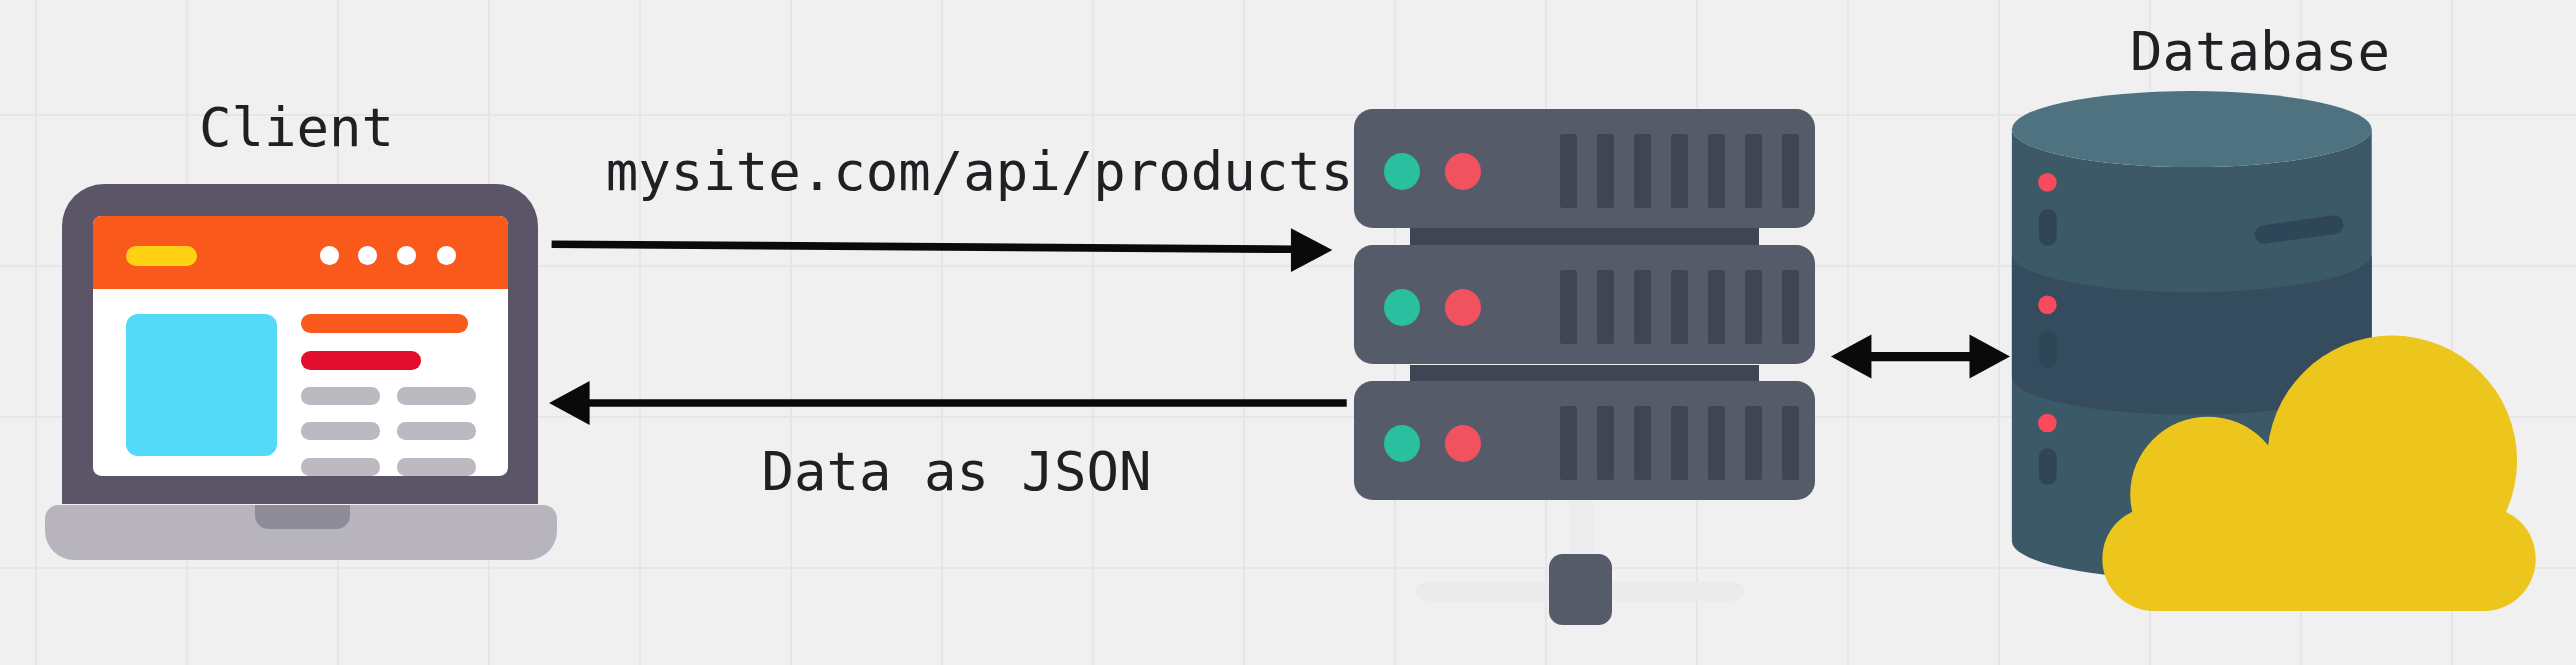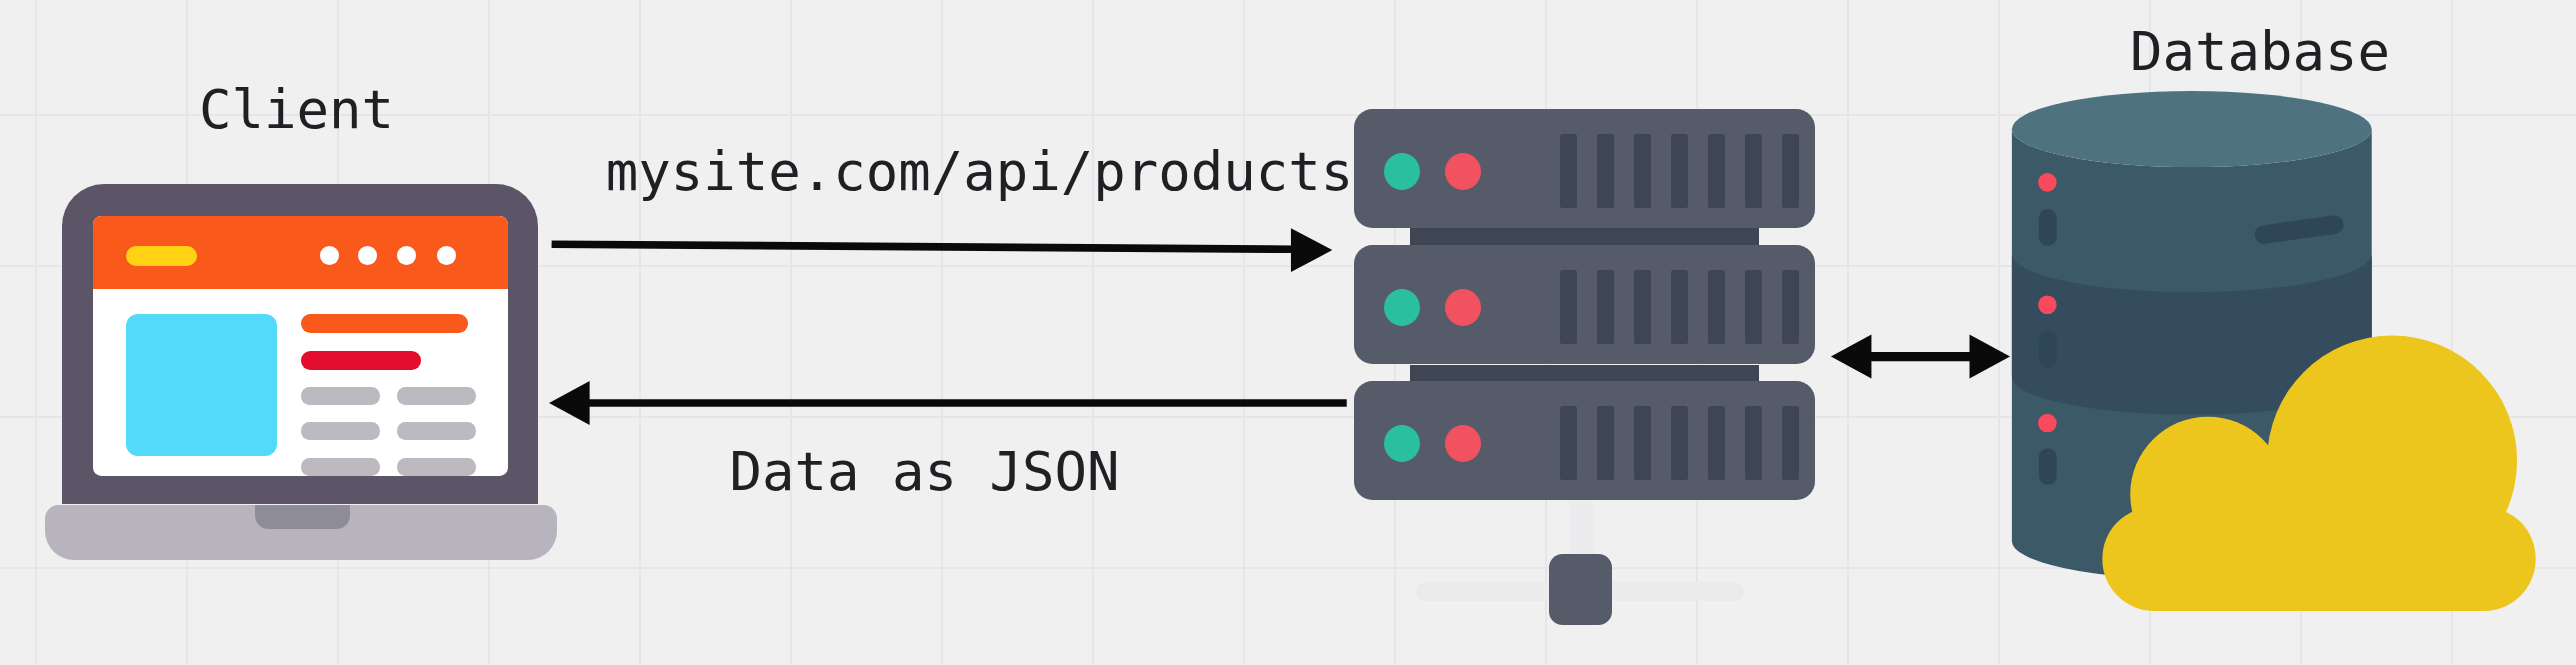--- a/index.html
+++ b/index.html
@@ -68,25 +68,25 @@
   .arrow-line{stroke:var(--arrow);}
   .arrow-head{fill:var(--arrow);}
   .f-db-top{fill:var(--db-top);} .f-db-light{fill:var(--db-band-light);} .f-db-dark{fill:var(--db-band-dark);}
   .f-db-accent{fill:var(--db-accent);} .f-db-led{fill:var(--db-led);} .f-cloud{fill:var(--cloud);}
 </style>
 </head>
 <body>
 
 <div class="canvas">
 
-  <div class="node-label" style="left:85px; top:83px; width:423px;">Client</div>
+  <div class="node-label" style="left:85px; top:101px; width:423px;">Client</div>
   <div class="node-label" style="left:1967px; top:25px; width:423px;text-align:right;">Database</div>
 
   <div class="edge-label" style="left:555px; top:145px; width:761px;">mysite.com/api/products</div>
-  <div class="edge-label" style="left:500px; top:445px; width:761px;">Data as JSON</div>
+  <div class="edge-label" style="left:532px; top:445px; width:761px;">Data as JSON</div>
 
   <div>
     <div class="abs laptop-base"></div>
     <div class="abs laptop-frame"></div>
     <div class="abs screen">
       <div class="abs browser-header">
         <div class="abs browser-pill"></div>
         <div id="header-dots">
             <div class="abs hdot" style="left: 227px;"></div>
             <div class="abs hdot" style="left: 265px;"></div>

